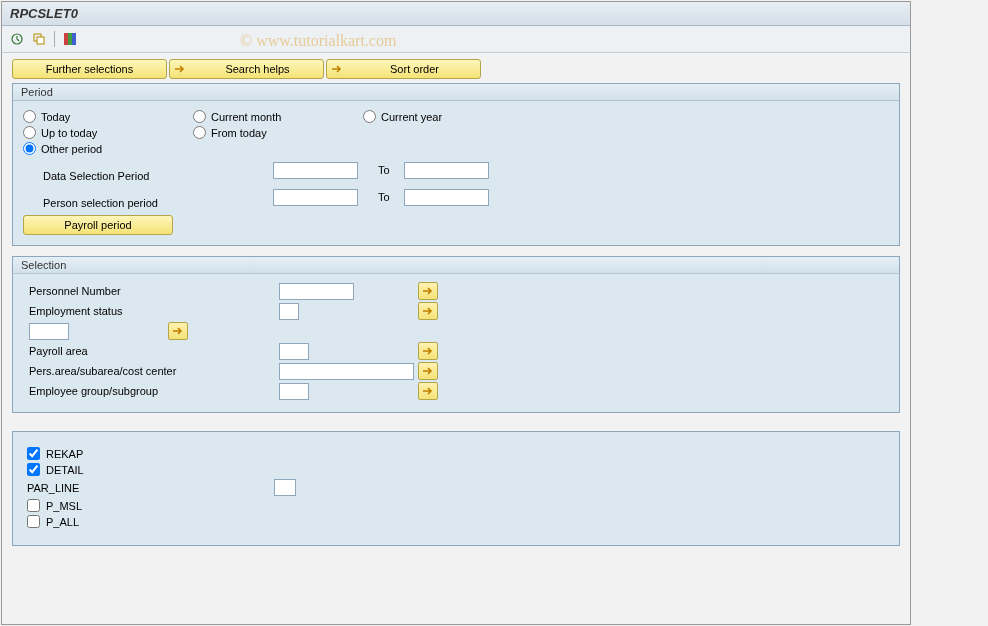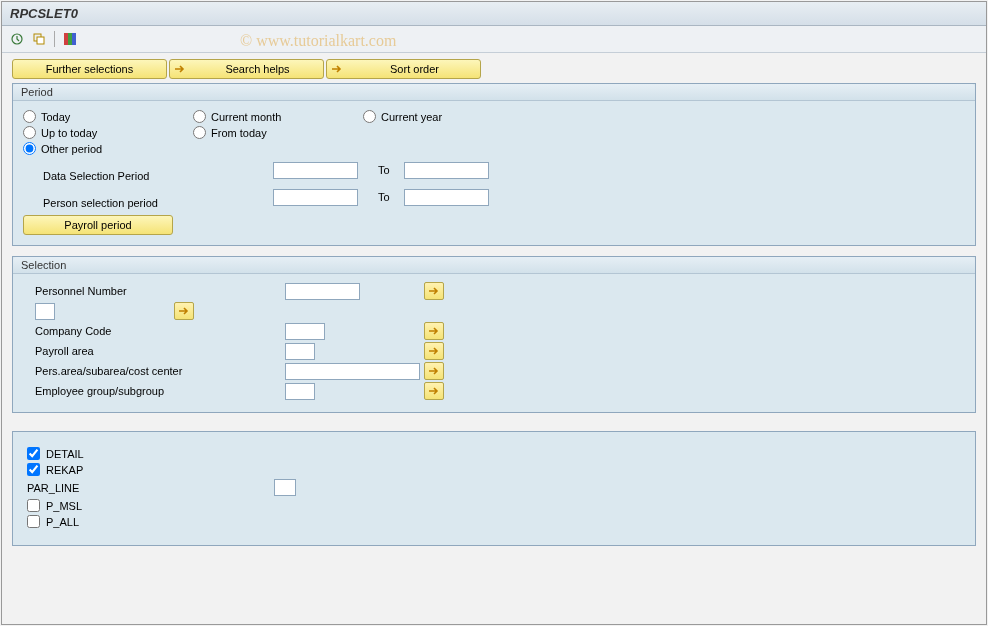--- a/index.html
+++ b/index.html
@@ -8,21 +8,21 @@
       font-size: 11px;
       background: #f2f2f2;
       width: 988px;
       height: 626px;
       overflow: hidden;
       position: relative;
     }
     .window {
       border: 1px solid #999;
       background: #f2f2f2;
-      width: 986px;
+      width: 910px;
       height: 624px;
       margin: 1px;
     }
     .titlebar {
       background: linear-gradient(#e8eef3, #d5dfe8);
       border-bottom: 1px solid #aab6c2;
       padding: 4px 8px;
       font-weight: bold;
       font-style: italic;
       font-size: 13px;
@@ -76,21 +76,21 @@
       border-bottom: 1px solid #b3c5d3;
       background: linear-gradient(#e6eff5,#d2e1ea);
       border-radius: 4px 4px 0 0;
     }
     .panel-body { padding: 6px 28px 10px 10px; }
     .radio-row { display: flex; align-items: center; margin: 3px 0; }
     .radio-item { display: flex; align-items: center; width: 170px; }
     .radio-item input { margin-right: 5px; }
     .sub-row { display: flex; align-items: center; margin: 3px 0 3px 20px; }
     .sub-label { width: 230px; margin-top: 12px; }
-    .form-row { display: flex; align-items: center; margin: 2px 12px; }
+    .form-row { display: flex; align-items: center; margin: 2px 6px; }
     .form-label { width: 250px; }
     .input {
       border: 1px solid #8FA7BD;
       background: #fff;
       height: 17px;
       font-size: 11px;
       padding: 0 2px;
     }
     .multi-btn {
       width: 20px;
@@ -234,30 +234,30 @@
           <span class="form-label">Personnel Number</span>
           <input class="input" style="width: 75px;">
           <span style="width:60px"></span>
           <div class="multi-btn">
               <svg class="arrow-svg" viewBox="0 0 12 10">
                 <path d="M1 5 L9 5 M6 2 L9 5 L6 8" stroke="#c08000" stroke-width="1.6" fill="none"></path>
               </svg>
             </div>
         </div>
         <div class="form-row">
+          <span class="form-label">Employment status</span>
           <input class="input" style="width: 20px;">
           <span style="width:115px"></span>
           <div class="multi-btn">
               <svg class="arrow-svg" viewBox="0 0 12 10">
                 <path d="M1 5 L9 5 M6 2 L9 5 L6 8" stroke="#c08000" stroke-width="1.6" fill="none"></path>
               </svg>
             </div>
         </div>
         <div class="form-row">
-          <span class="form-label">Company Code</span>
           <input class="input" style="width: 40px;">
           <span style="width:95px"></span>
           <div class="multi-btn">
               <svg class="arrow-svg" viewBox="0 0 12 10">
                 <path d="M1 5 L9 5 M6 2 L9 5 L6 8" stroke="#c08000" stroke-width="1.6" fill="none"></path>
               </svg>
             </div>
         </div>
         <div class="form-row">
           <span class="form-label">Payroll area</span>
@@ -288,25 +288,25 @@
               </svg>
             </div>
         </div>
       </div>
     </div>
 
     <div class="panel" style="margin-top:18px">
       <div class="panel-body" style="padding-top:12px;padding-bottom:14px">
         <label class="checkbox-row">
             <input type="checkbox" checked="" style="">
-            <span>DETAIL</span>
+            <span>REKAP</span>
           </label>
         <label class="checkbox-row">
             <input type="checkbox" checked="" style="">
-            <span>REKAP</span>
+            <span>DETAIL</span>
           </label>
         <div class="checkbox-row" style="margin-left:4px">
           <span style="width:247px;display:inline-block">PAR_LINE</span>
           <input class="input" style="width: 22px;">
         </div>
         <label class="checkbox-row">
             <input type="checkbox" style="">
             <span>P_MSL</span>
           </label>
         <label class="checkbox-row">

